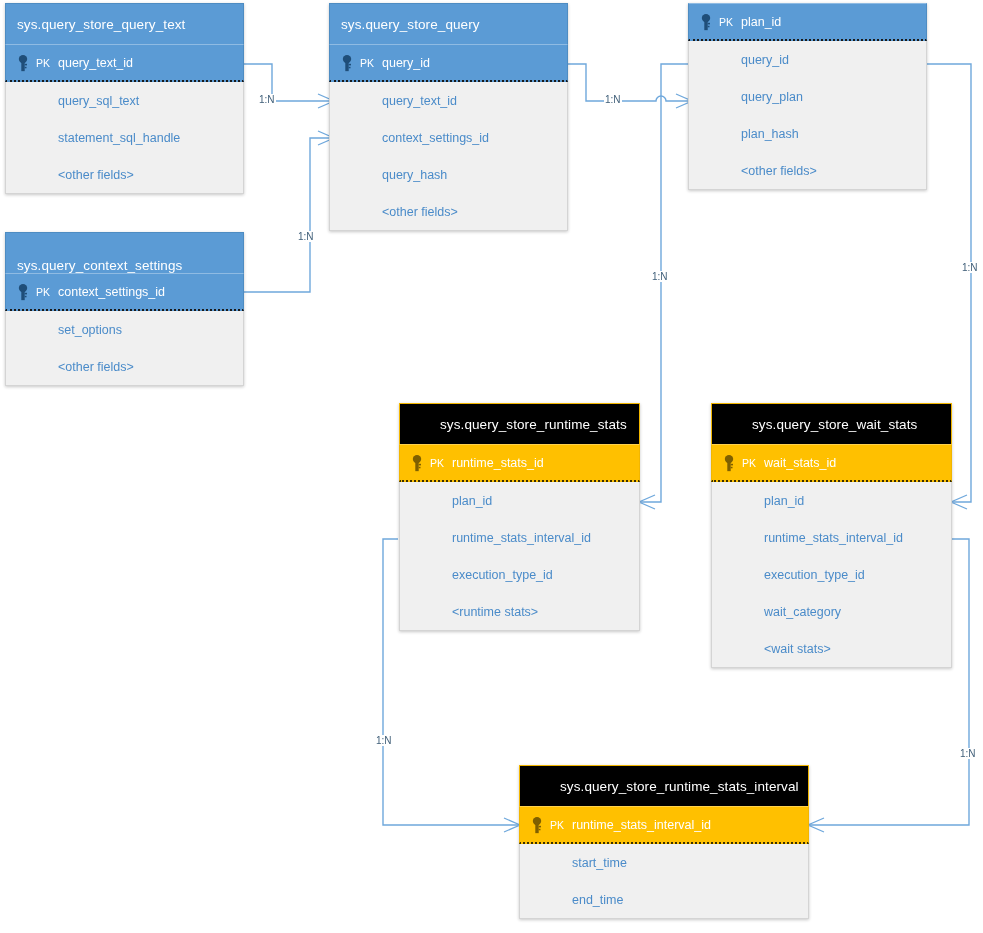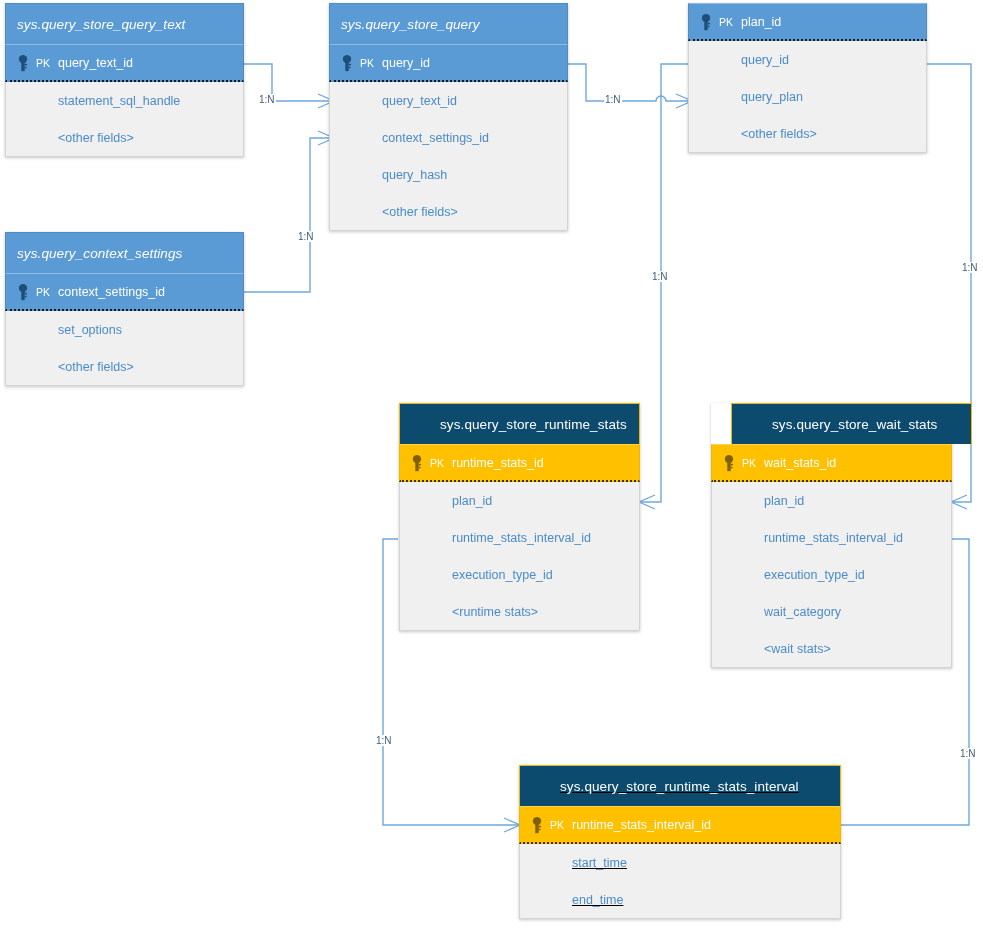--- a/index.html
+++ b/index.html
@@ -22,27 +22,27 @@
   .entity .pkrow .pklabel{font-size:10.5px;color:#ffffff;
           position:absolute;left:30px;top:50%;transform:translateY(-50%);text-align:right;}
   .entity .pkrow .pkname{font-size:12.5px;color:#ffffff;
           position:absolute;left:52px;top:50%;transform:translateY(-50%);}
   .entity .fields{box-sizing:border-box;width:100%;background:#f0f0f0;
           border:1px solid #d4d4d4;border-top:none;padding:0;}
   .entity .fields .f{box-sizing:border-box;font-size:12.5px;color:#4a8bc9;
           padding-left:52px;display:flex;align-items:center;}
 
   
-  .blue .title{background:#5b9bd5;border:1px solid #4e8cc2;border-bottom:none;font-style:italic;}
+  .blue .title{background:#5b9bd5;border:1px solid #4e8cc2;border-bottom:none;}
   .blue .pkrow{background:#5b9bd5;border-left:1px solid #4e8cc2;
                border-right:1px solid #4e8cc2;
                border-top:1px solid #8fbbe3;
                border-bottom:2px dotted #1a1a1a;}
   
-  .orange .title{background:#0c4a6e;border:1px solid #f2b600;border-bottom:none;padding-left:40px;}
+  .orange .title{background:#000000;border:1px solid #f2b600;border-bottom:none;padding-left:40px;}
   .orange .pkrow{background:#ffc000;border-left:1px solid #f2b600;
                  border-right:1px solid #f2b600;
                  border-top:1px solid #ffd24d;
                  border-bottom:2px dotted #3a2f00;}
   .orange .title span{color:#ffffff;}
 
   
   .keyicon{position:absolute;left:12px;top:50%;transform:translateY(-50%);
            width:12px;height:17px;}
 
@@ -98,20 +98,21 @@
       <svg class="keyicon" viewBox="0 0 12 17">
         <circle cx="5" cy="4.6" r="4.2" fill="#1f4e79"></circle>
         <rect x="3.3" y="6.8" width="3.4" height="10" fill="#1f4e79"></rect>
         <rect x="6.7" y="9.3" width="2.3" height="1.6" fill="#1f4e79"></rect>
         <rect x="6.7" y="12.3" width="1.8" height="1.5" fill="#1f4e79"></rect>
       </svg>
       <span class="pklabel">PK</span>
       <span class="pkname">query_text_id</span>
     </div>
     <div class="fields">
+      <div class="f" style="height:37px;">query_sql_text</div>
       <div class="f" style="height:37px;">statement_sql_handle</div>
       <div class="f" style="height:37px;">&lt;other fields&gt;</div>
     </div>
   </div>
 
   <div class="entity blue" style="left:329px;top:3px;width:239px;">
     <div class="title" style="height:41px;">
       <span>sys.query_store_query</span>
     </div>
     <div class="pkrow" style="height:38px;">
@@ -139,26 +140,27 @@
         <rect x="3.3" y="6.8" width="3.4" height="10" fill="#1f4e79"></rect>
         <rect x="6.7" y="9.3" width="2.3" height="1.6" fill="#1f4e79"></rect>
         <rect x="6.7" y="12.3" width="1.8" height="1.5" fill="#1f4e79"></rect>
       </svg>
       <span class="pklabel">PK</span>
       <span class="pkname">plan_id</span>
     </div>
     <div class="fields">
       <div class="f" style="height:37px;">query_id</div>
       <div class="f" style="height:37px;">query_plan</div>
+      <div class="f" style="height:37px;">plan_hash</div>
       <div class="f" style="height:37px;">&lt;other fields&gt;</div>
     </div>
   </div>
 
   <div class="entity blue" style="left:5px;top:232px;width:239px;">
-    <div class="title" style="height:41px;">
+    <div class="title" style="height:41px;align-items:flex-end;">
       <span>sys.query_context_settings</span>
     </div>
     <div class="pkrow" style="height:38px;">
       <svg class="keyicon" viewBox="0 0 12 17">
         <circle cx="5" cy="4.6" r="4.2" fill="#1f4e79"></circle>
         <rect x="3.3" y="6.8" width="3.4" height="10" fill="#1f4e79"></rect>
         <rect x="6.7" y="9.3" width="2.3" height="1.6" fill="#1f4e79"></rect>
         <rect x="6.7" y="12.3" width="1.8" height="1.5" fill="#1f4e79"></rect>
       </svg>
       <span class="pklabel">PK</span>
@@ -186,21 +188,21 @@
     </div>
     <div class="fields">
       <div class="f" style="height:37px;">plan_id</div>
       <div class="f" style="height:37px;">runtime_stats_interval_id</div>
       <div class="f" style="height:37px;">execution_type_id</div>
       <div class="f" style="height:37px;">&lt;runtime stats&gt;</div>
     </div>
   </div>
 
   <div class="entity orange" style="left:711px;top:403px;width:241px;">
-    <div class="title" style="height:41px;margin-left:20px;">
+    <div class="title" style="height:41px;">
       <span>sys.query_store_wait_stats</span>
     </div>
     <div class="pkrow" style="height:38px;">
       <svg class="keyicon" viewBox="0 0 12 17">
         <circle cx="5" cy="4.6" r="4.2" fill="#7f6000"></circle>
         <rect x="3.3" y="6.8" width="3.4" height="10" fill="#7f6000"></rect>
         <rect x="6.7" y="9.3" width="2.3" height="1.6" fill="#7f6000"></rect>
         <rect x="6.7" y="12.3" width="1.8" height="1.5" fill="#7f6000"></rect>
       </svg>
       <span class="pklabel">PK</span>
@@ -208,21 +210,21 @@
     </div>
     <div class="fields">
       <div class="f" style="height:37px;">plan_id</div>
       <div class="f" style="height:37px;">runtime_stats_interval_id</div>
       <div class="f" style="height:37px;">execution_type_id</div>
       <div class="f" style="height:37px;text-align:center;">wait_category</div>
       <div class="f" style="height:37px;">&lt;wait stats&gt;</div>
     </div>
   </div>
 
-  <div class="entity orange" style="left:519px;top:765px;width:322px;text-decoration:underline;">
+  <div class="entity orange" style="left:519px;top:765px;width:290px;">
     <div class="title" style="height:41px;">
       <span>sys.query_store_runtime_stats_interval</span>
     </div>
     <div class="pkrow" style="height:38px;">
       <svg class="keyicon" viewBox="0 0 12 17">
         <circle cx="5" cy="4.6" r="4.2" fill="#7f6000"></circle>
         <rect x="3.3" y="6.8" width="3.4" height="10" fill="#7f6000"></rect>
         <rect x="6.7" y="9.3" width="2.3" height="1.6" fill="#7f6000"></rect>
         <rect x="6.7" y="12.3" width="1.8" height="1.5" fill="#7f6000"></rect>
       </svg>

